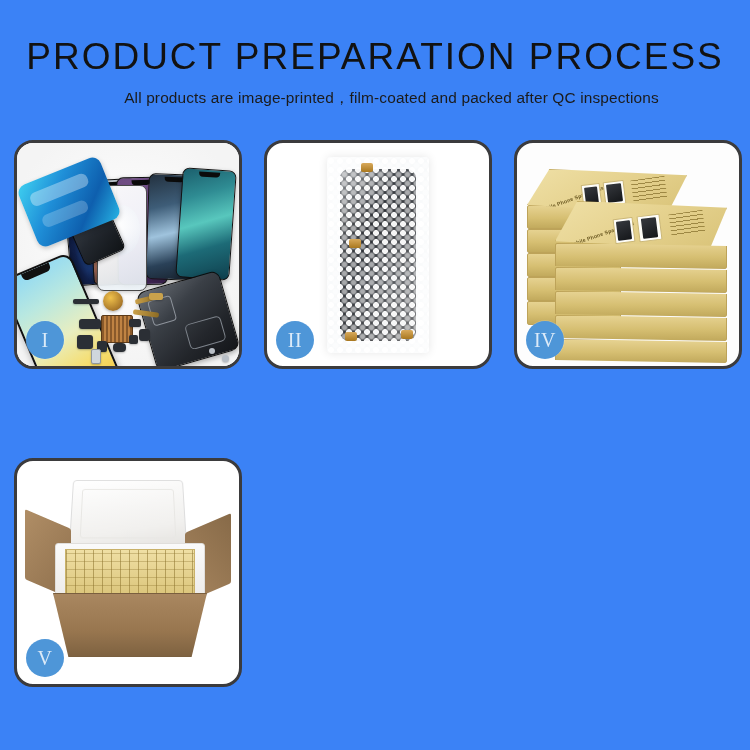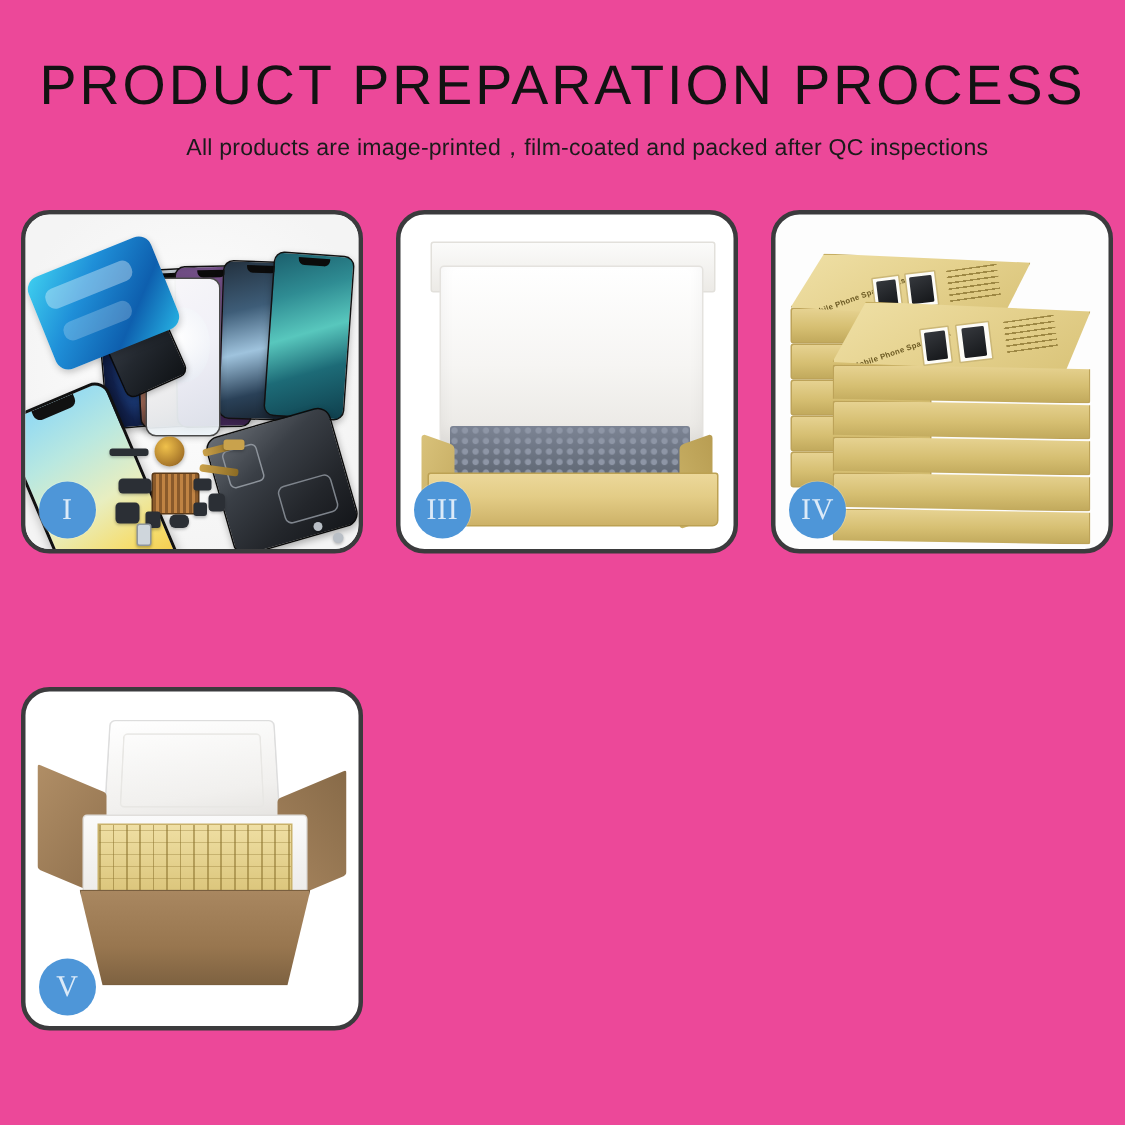--- a/index.html
+++ b/index.html
@@ -2,21 +2,21 @@
 <html><head>
 <meta charset="utf-8">
 <style>
   html,body{margin:0;padding:0;}
   body{
     width:750px;height:750px;
     background:#ffffff;
     font-family:"Liberation Sans", sans-serif;
     overflow:hidden;
   }
-  .page{position:relative;width:750px;height:750px;background:#ec4899;}
+  .page{position:relative;width:750px;height:750px;background:#3b82f6;}
 
   
   .header{text-align:center;padding-top:38px;}
   .title{
     font-family:"Liberation Sans", sans-serif;
     font-size:37px;letter-spacing:2.0px;color:#121212;
     font-weight:400;line-height:1;white-space:nowrap;
   }
   .subtitle{
     margin-top:13px;
@@ -281,32 +281,35 @@
         <div class="flex-c" style="left:118px;top:154px;width:22px;transform:rotate(-14deg);"></div>
         <div class="flex-c" style="left:116px;top:168px;width:26px;transform:rotate(8deg);"></div>
         <div class="prt" style="left:132px;top:150px;width:14px;height:7px;background:#c9a24c;"></div>
         <div class="prt" style="left:74px;top:206px;width:8px;height:13px;background:#cfd6dc;border:1px solid #8f969d;"></div>
         <div class="prt" style="right:10px;bottom:4px;width:7px;height:7px;border-radius:50%;background:#b9bfc6;"></div>
         <div class="prt" style="right:24px;bottom:12px;width:6px;height:6px;border-radius:50%;background:#b9bfc6;"></div>
       </div>
       <div class="badge">I</div>
     </div>
 
-
-    <div class="panel p3">
+    <div class="panel p2">
       <div class="stage">
-        <div class="b3-back"></div>
-        <div class="b3-lid"></div>
-        <div class="b3-bub"></div>
-        <div class="b3-lflap"></div>
-        <div class="b3-rflap"></div>
-        <div class="b3-front"></div>
+        <div class="bw">
+          <div class="inner"></div>
+          <div class="bubbles"></div>
+          <div class="sheen"></div>
+          <div class="tape" style="left:34px;top:6px;"></div>
+          <div class="tape" style="left:22px;top:82px;"></div>
+          <div class="tape" style="left:18px;bottom:12px;"></div>
+          <div class="tape" style="right:16px;bottom:14px;"></div>
+        </div>
       </div>
-      <div class="badge">III</div>
+      <div class="badge">II</div>
     </div>
+
 
     <div class="panel p4">
       <div class="stage">
         <div class="stack">
 
           <div class="kbox kb-side" style="left:2px;top:48px;width:92px;height:22px;"></div>
           <div class="kbox kb-side" style="left:2px;top:72px;width:92px;height:22px;"></div>
           <div class="kbox kb-side" style="left:2px;top:96px;width:92px;height:22px;"></div>
           <div class="kbox kb-side" style="left:2px;top:120px;width:92px;height:22px;"></div>
           <div class="kbox kb-side" style="left:2px;top:144px;width:92px;height:22px;"></div>

